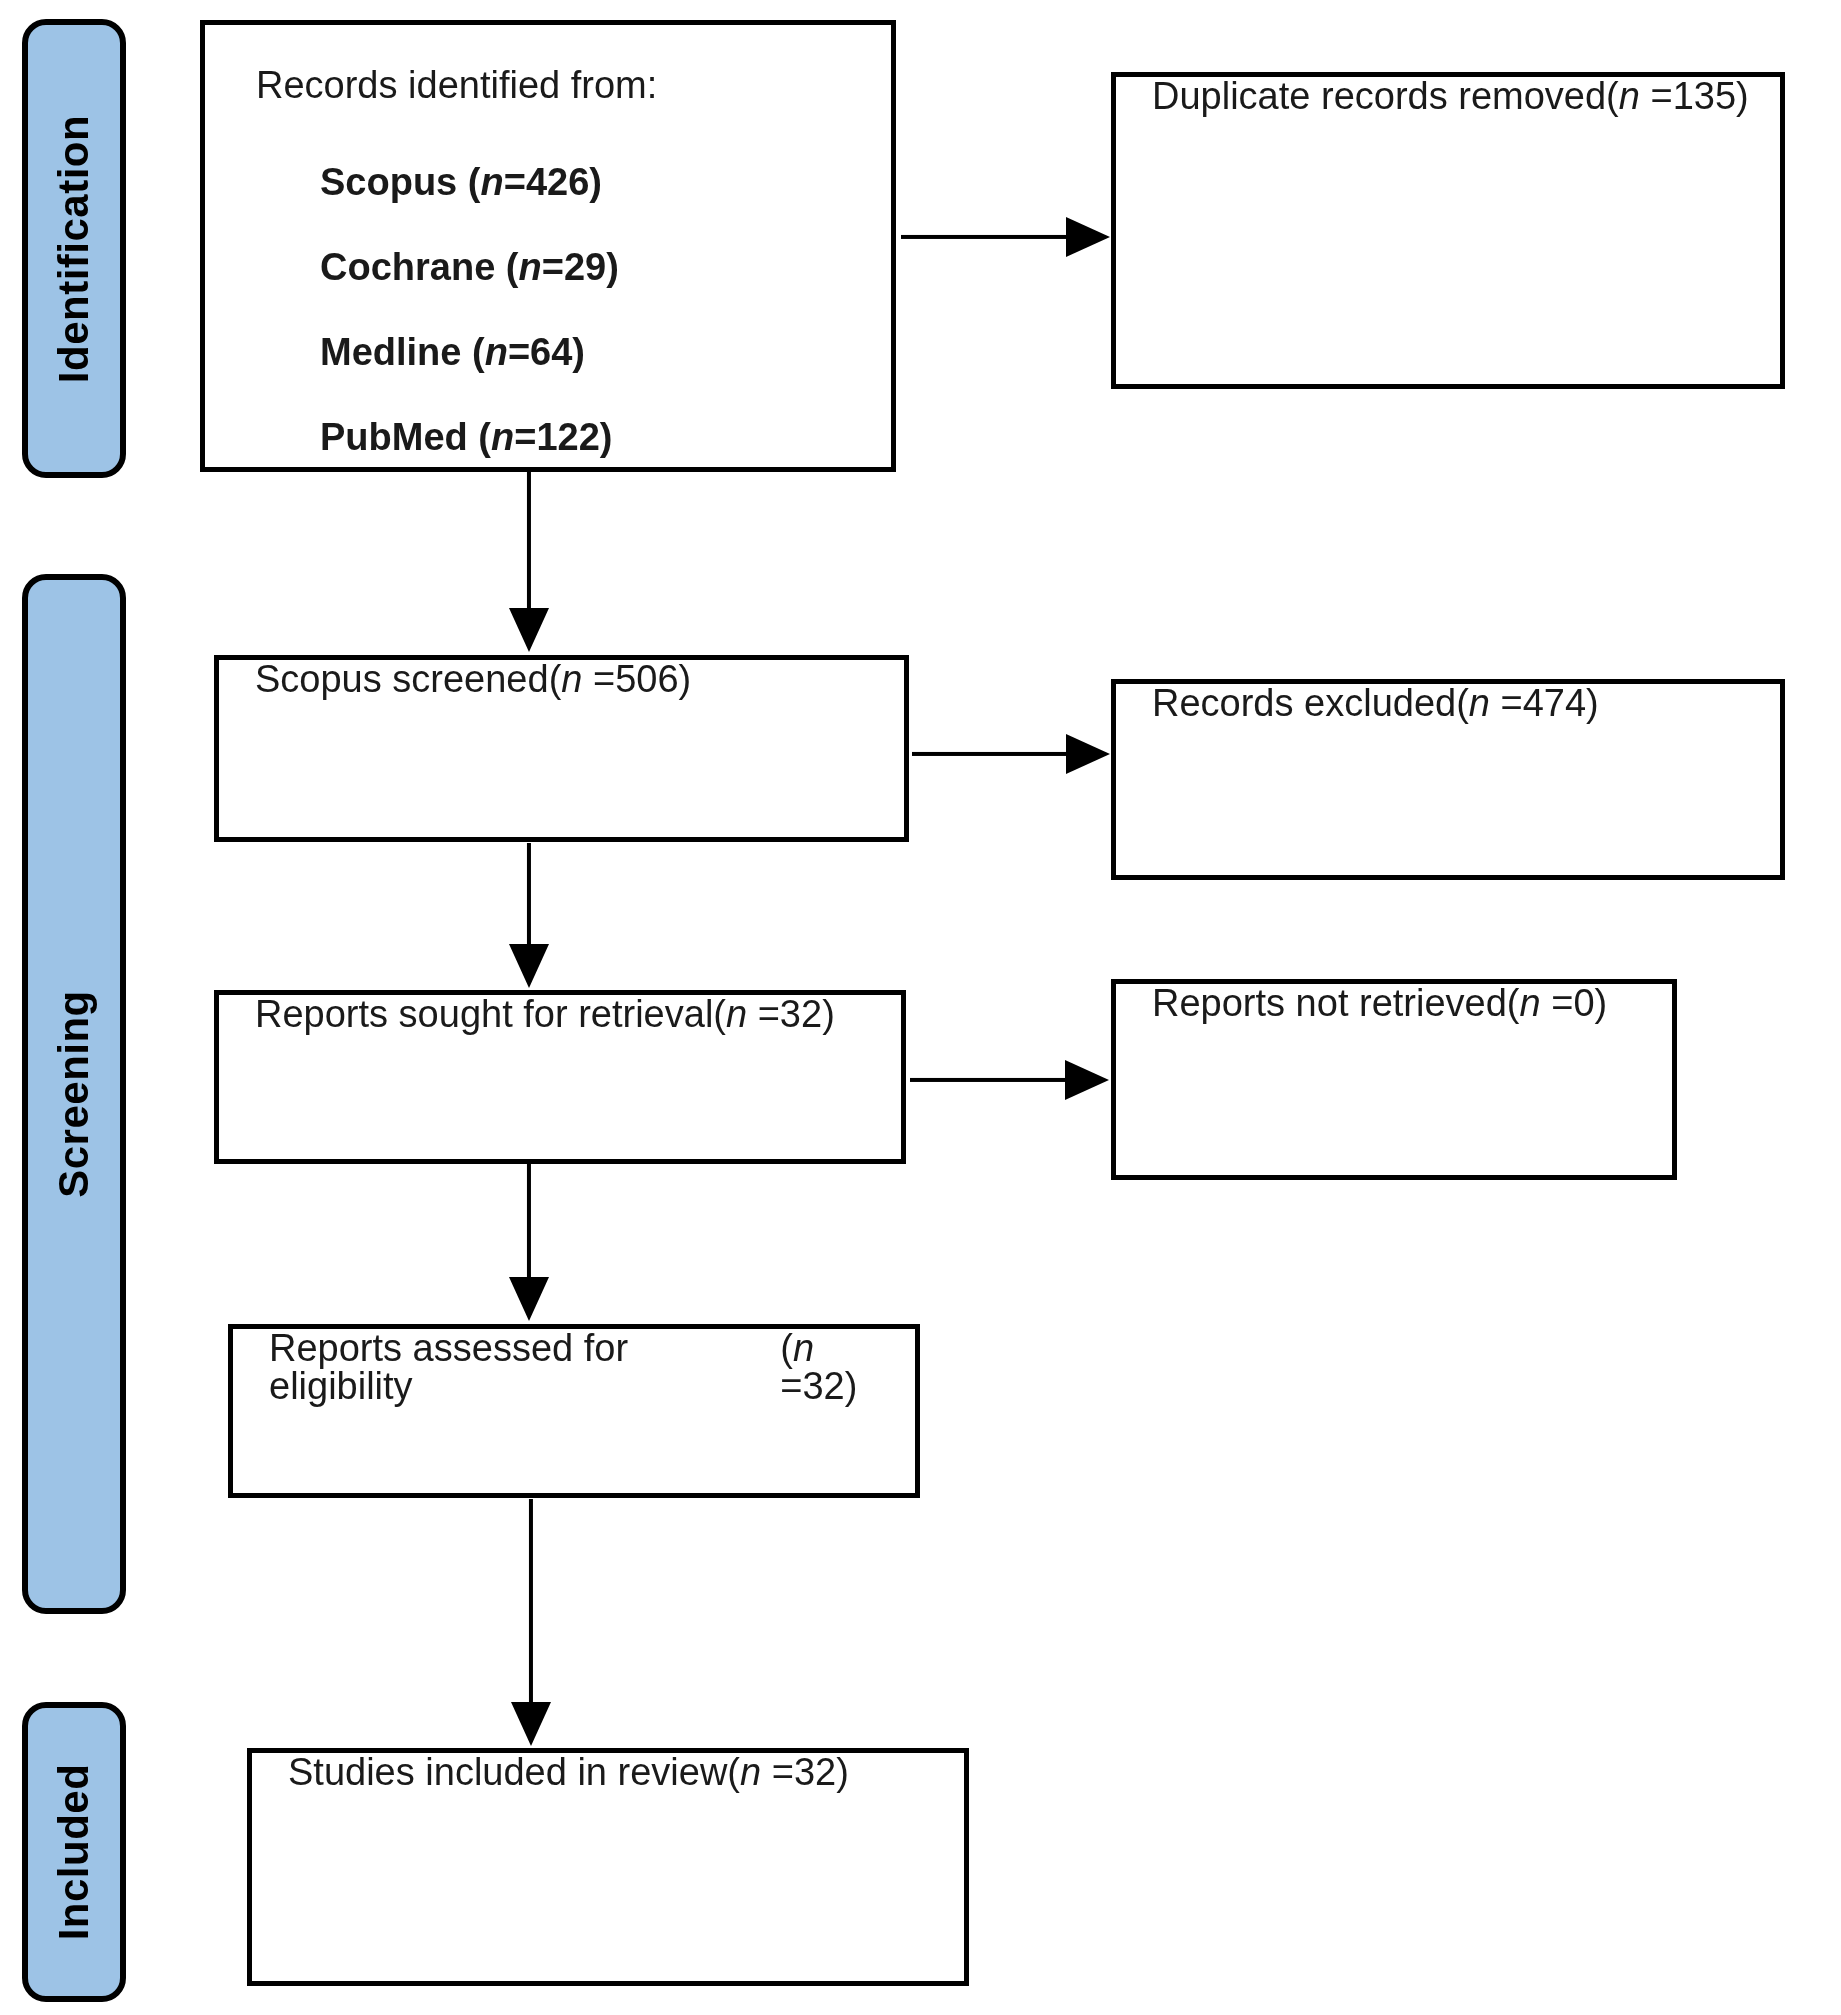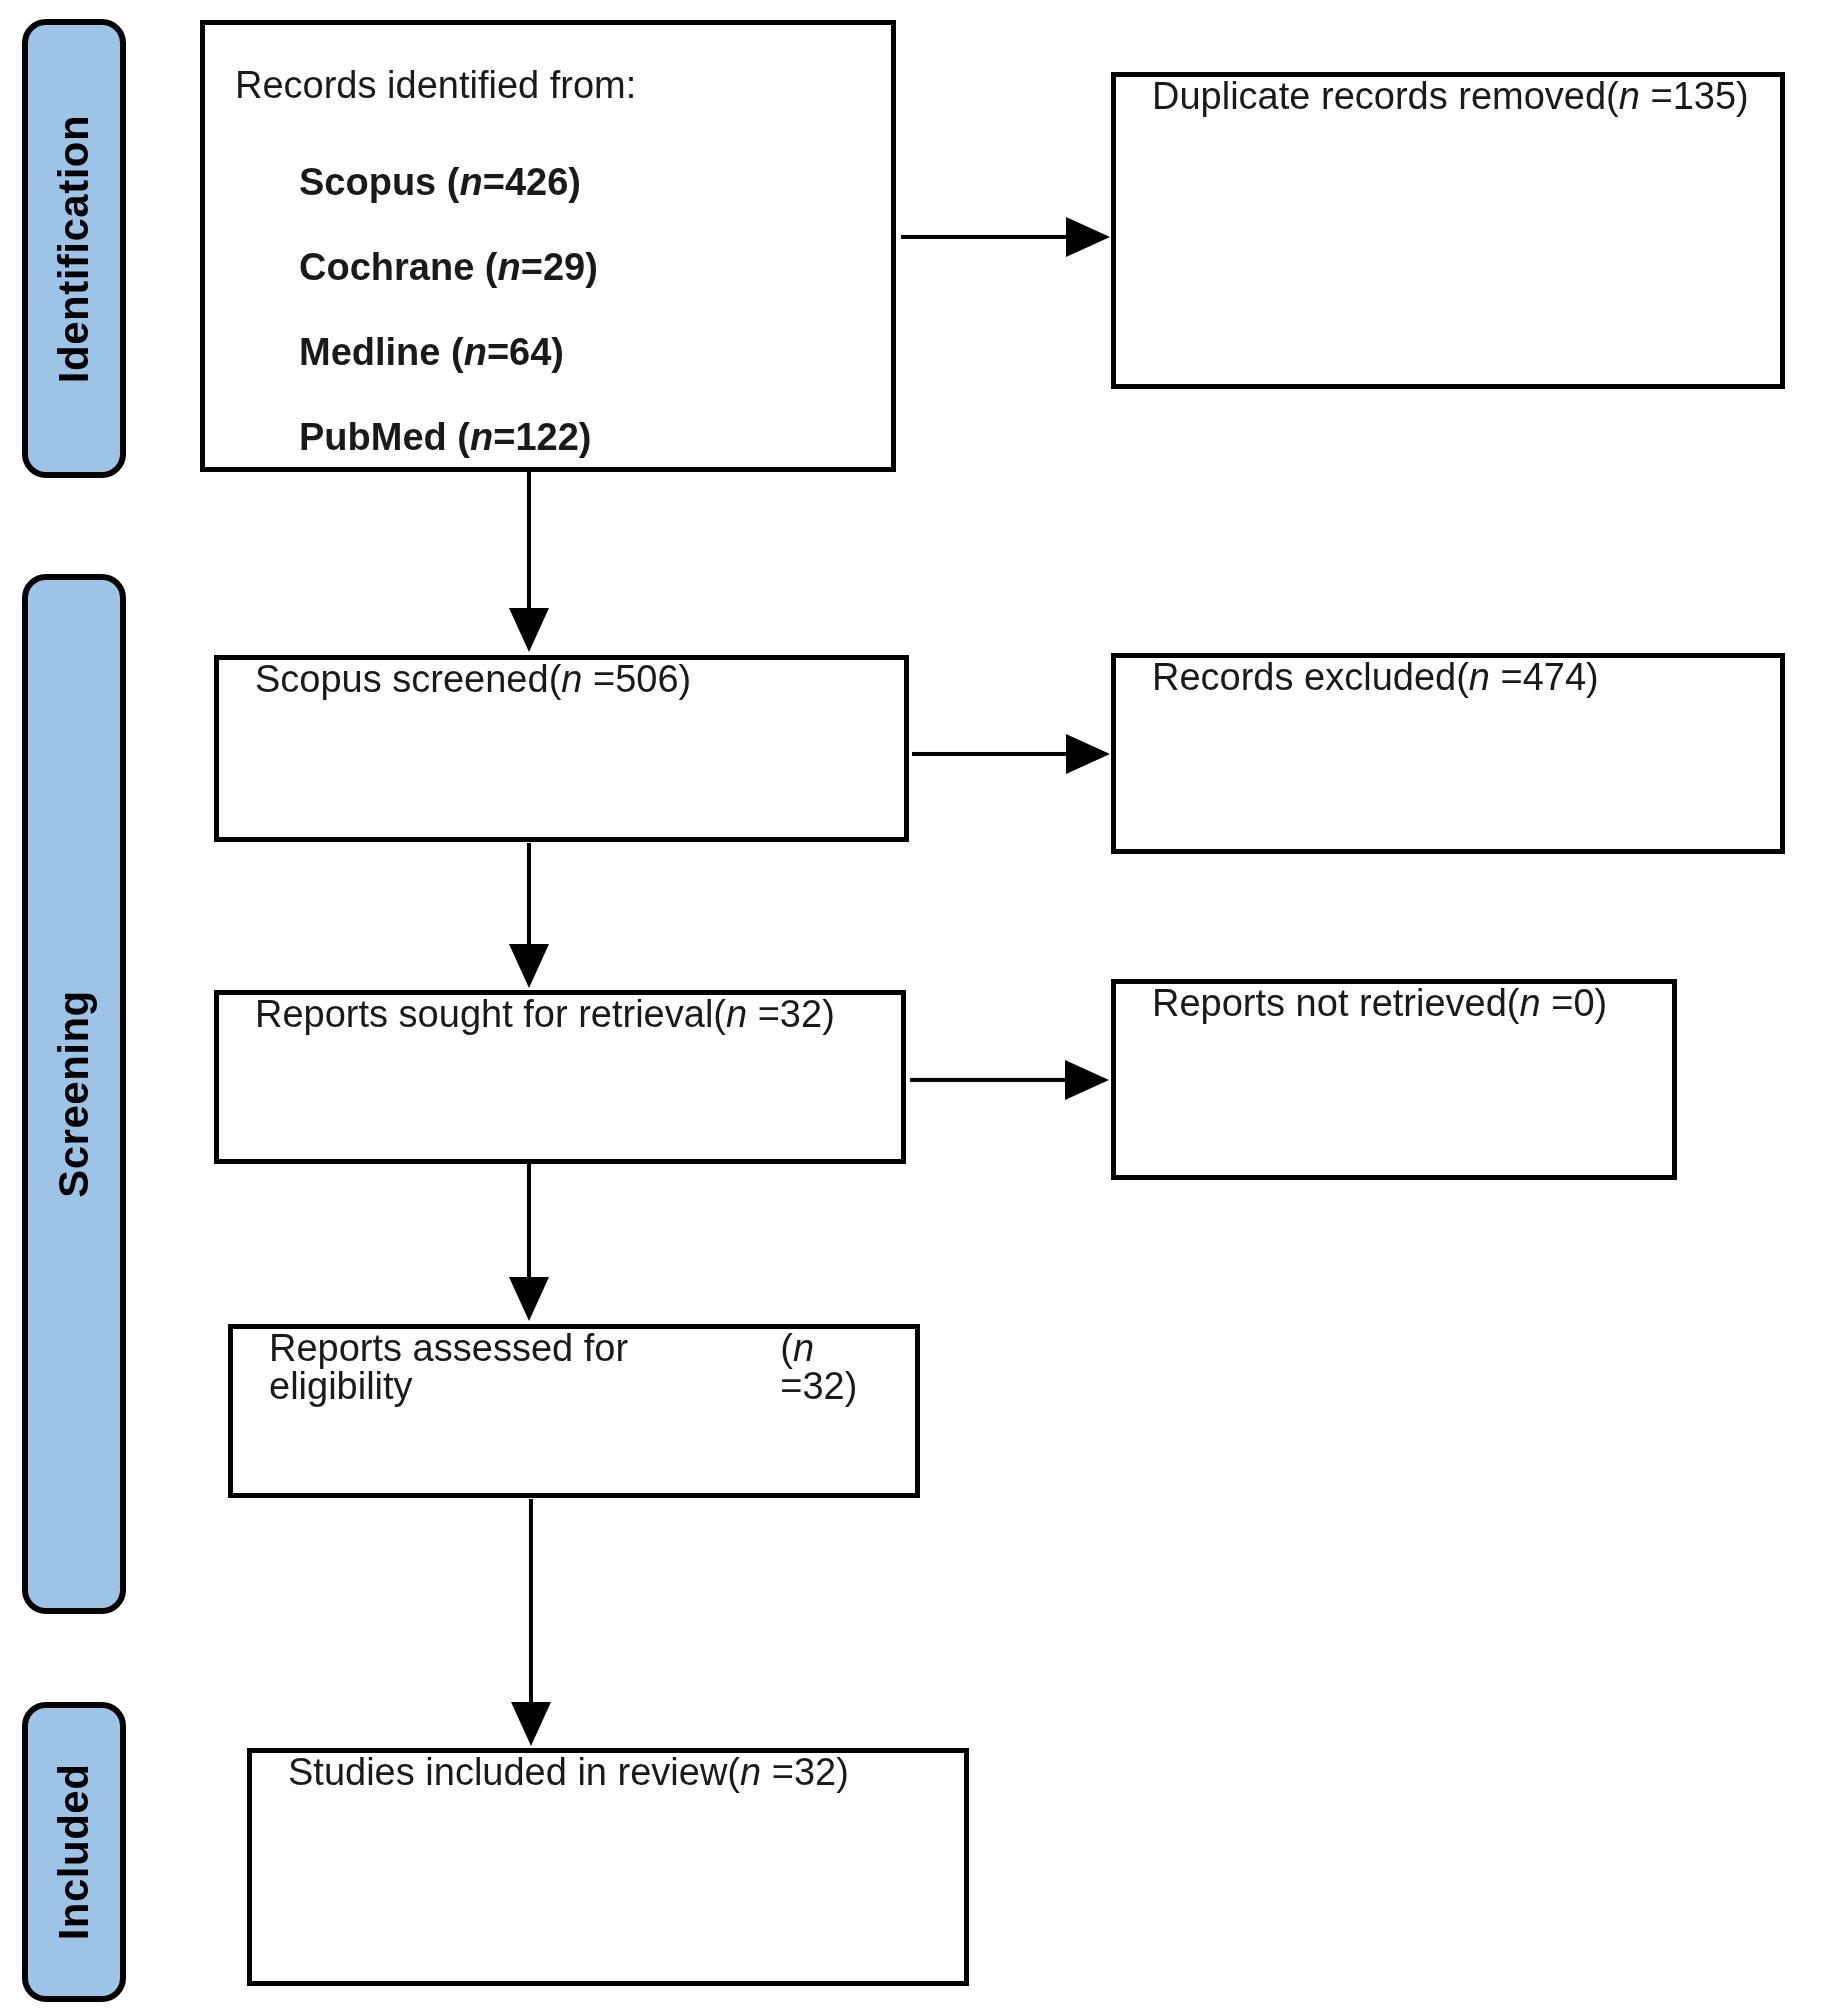--- a/index.html
+++ b/index.html
@@ -44,42 +44,42 @@
 
   
   .fbox {
     position: absolute;
     background: #ffffff;
     border: 5px solid #000000;
     box-sizing: border-box;
     font-size: 38px;
     line-height: 1.0;
   }
-  .box-identified { left: 200px;  top: 19.6px;   width: 696px; height: 452px; padding: 41px 18px 0 30px; }
+  .box-identified { left: 200px;  top: 19.6px;   width: 696px; height: 452px; padding: 41px 18px 0 51px; }
   .box-identified .box-title { margin-bottom: 36px; }
   .box-identified .source-line {
     margin-left: 64px;
     height: 85px;
     display: flex;
     align-items: center;
     font-weight: bold;
   }
   .two-line {
     display: flex;
     flex-direction: row;
     justify-content: flex-start;
     padding-left: 36px;
     padding-right: 13.7px;
   }
   .box-screened      { left: 214px;  top: 655px; width: 695px; height: 187px; }
   .box-sought        { left: 214px;  top: 990px; width: 692px; height: 174px; }
   .box-assessed      { left: 228px;  top: 1324px; width: 692px; height: 174px; }
   .box-included-rev  { left: 247px;  top: 1748px; width: 722px; height: 238px; }
   .box-duplicates    { left: 1111px; top: 72px;  width: 674px; height: 317px; }
-  .box-excluded      { left: 1111px; top: 653px; width: 674px; height: 201px; }
+  .box-excluded      { left: 1111px; top: 679px; width: 674px; height: 201px; }
   .box-not-retrieved { left: 1111px; top: 979px; width: 566px; height: 201px; }
 
   .count-line i, .source-line i {
     font-style: italic;
     font-family: "Liberation Sans", sans-serif;
   }
 
   
   .varrow { position: absolute; width: 41px; }
   .varrow .shaft {

